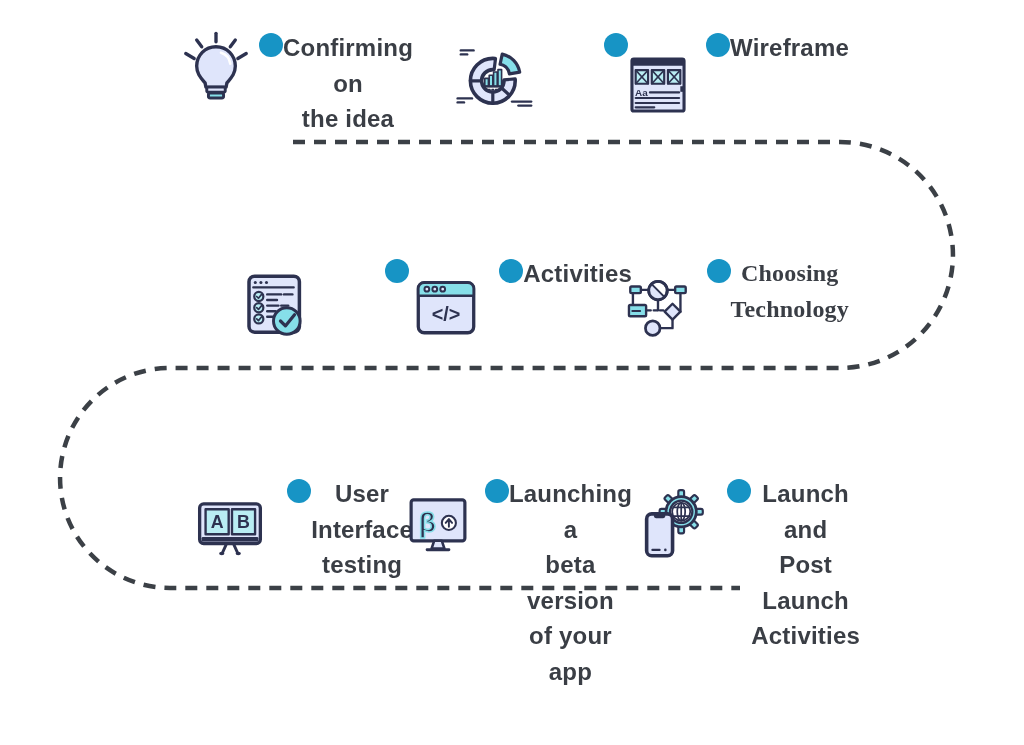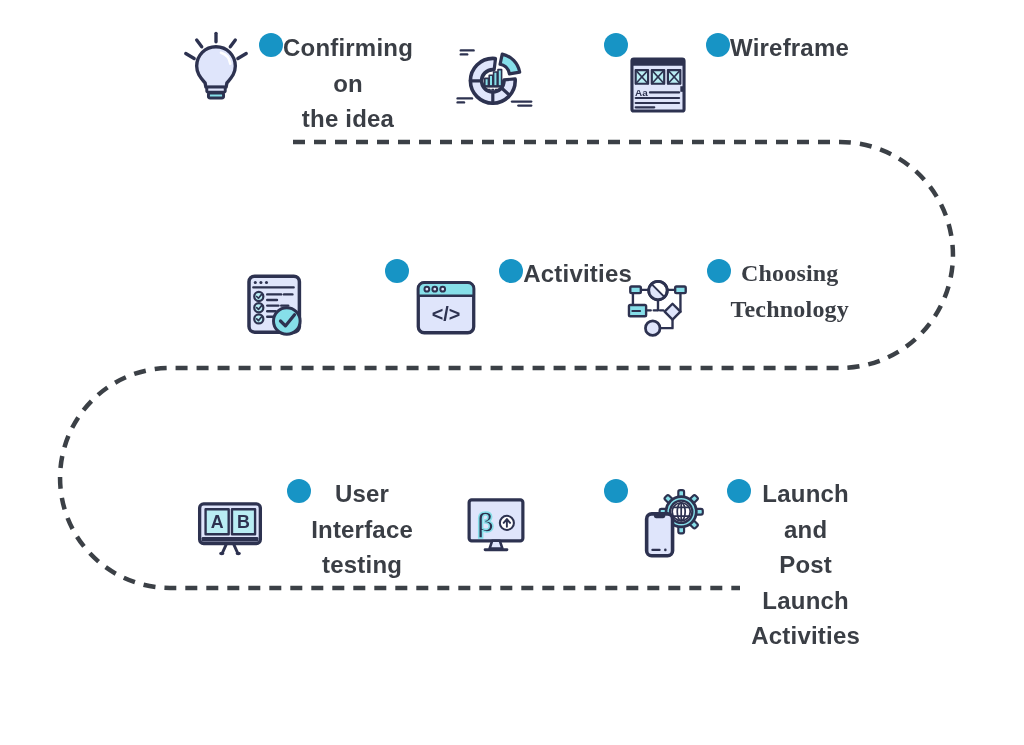--- a/index.html
+++ b/index.html
@@ -249,20 +249,23 @@
         <text class="beta-glyph" x="20" y="56">β</text>
         <circle class="f-wh s-ol" stroke-width="3.2" cx="67" cy="42" r="11"></circle>
         <path class="f-no s-ol" stroke-width="3" d="M67,48 V38 M62,42 L67,36 L72,42"></path>
         <path class="f-lav s-ol" stroke-width="4" d="M44,70 L40,82 H60 L56,70 Z"></path>
         <line class="s-ol" stroke-width="4.6" x1="33" y1="84" x2="67" y2="84"></line>
       </svg>
     </div>
     <div class="dot">
         <div class="dot-inner"></div>
       </div>
+    <div class="label">Launching a
+beta version
+of your app</div>
   </div>
 
   <div class="step" style="left:620px;top:472px;">
     <div class="icon-box">
       <svg class="icon i-launch" viewBox="0 0 100 100">
         <g class="f-cy s-ol" stroke-width="3">
           <rect x="56" y="3" width="8" height="11" rx="2.5"></rect>
           <rect x="56" y="3" width="8" height="11" rx="2.5" transform="rotate(45 60 33)"></rect>
           <rect x="56" y="3" width="8" height="11" rx="2.5" transform="rotate(90 60 33)"></rect>
           <rect x="56" y="3" width="8" height="11" rx="2.5" transform="rotate(135 60 33)"></rect>

